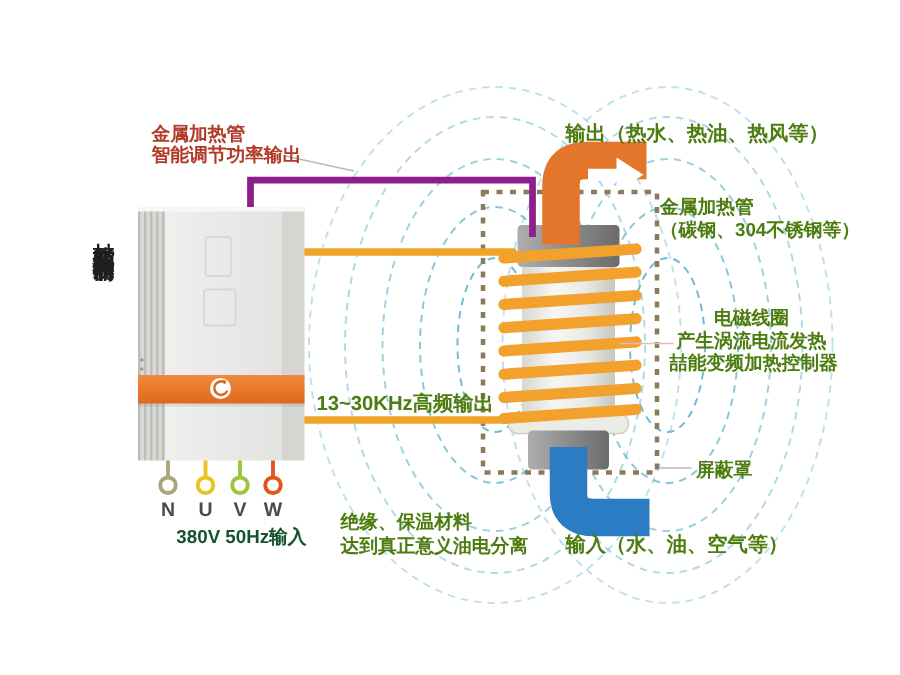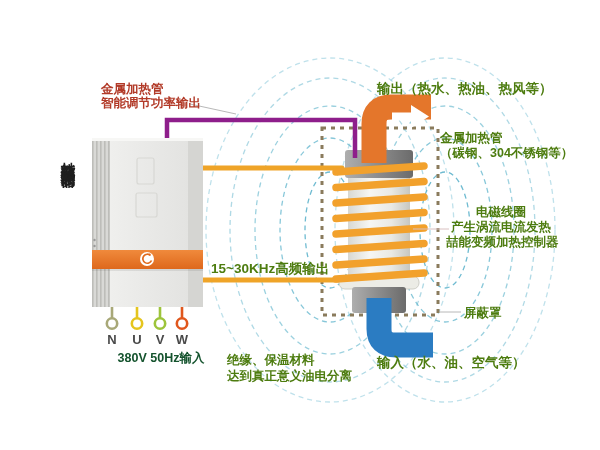--- a/index.html
+++ b/index.html
@@ -7,21 +7,21 @@
          font-family:"Liberation Sans","DejaVu Sans",sans-serif;}
   #gfx{position:absolute;left:0;top:0;width:600px;height:450px;}
   .lbl{position:absolute;color:#4d7c0f;font-weight:600;white-space:nowrap;}
   .lbl-red{color:#B23A28;font-weight:700;font-size:12.5px;line-height:13.5px;
            left:101px;top:83px;}
   .lbl-output{left:377px;top:80px;font-size:13.5px;font-weight:700;}
   .lbl-tube{left:440px;top:131px;width:130px;text-align:left;font-size:12.5px;line-height:15px;}
   .lbl-coil{left:446px;top:205px;width:110px;text-align:center;font-size:12.5px;line-height:15px;}
   .lbl-shield{left:464px;top:305px;font-size:12.5px;text-align:center;}
   .lbl-input{left:377px;top:354px;font-size:13.5px;font-weight:700;}
-  .lbl-insul{left:227px;top:341px;font-size:12.5px;line-height:15.5px;margin-top:12px;}
+  .lbl-insul{left:227px;top:341px;font-size:12.5px;line-height:15.5px;}
   .lbl-freq{left:211px;top:260px;font-size:13.5px;font-weight:700;}
   .lbl-title{left:58px;top:150px;font-size:14.5px;font-weight:700;color:#1f1f1f;
              writing-mode:vertical-rl;text-orientation:upright;letter-spacing:1.5px;}
   .term{position:absolute;top:332px;transform:translateX(-50%);font-size:13px;
         font-weight:700;color:#4a4a4a;}
   .lbl-power{left:101px;top:350px;width:120px;text-align:center;font-size:12.5px;color:#14532d;}
 </style>
 </head>
 <body>
 
@@ -162,21 +162,21 @@
 
   <div class="lbl lbl-shield">屏蔽罩</div>
 
   <div class="lbl lbl-input">输入（水、油、空气等）</div>
 
   <div class="lbl lbl-insul">
     <div>绝缘、保温材料</div>
     <div>达到真正意义油电分离</div>
   </div>
 
-  <div class="lbl lbl-freq">15~30KHz高频输出</div>
+  <div class="lbl lbl-freq">13~30KHz高频输出</div>
 
   <div class="lbl lbl-title">喆能变频加热控制器</div>
 
   <span class="term" style="left:112px;">N</span>
   <span class="term" style="left:137px;">U</span>
   <span class="term" style="left:160px;">V</span>
   <span class="term" style="left:182px;">W</span>
 
   <div class="lbl lbl-power">380V 50Hz输入</div>
 </div>

